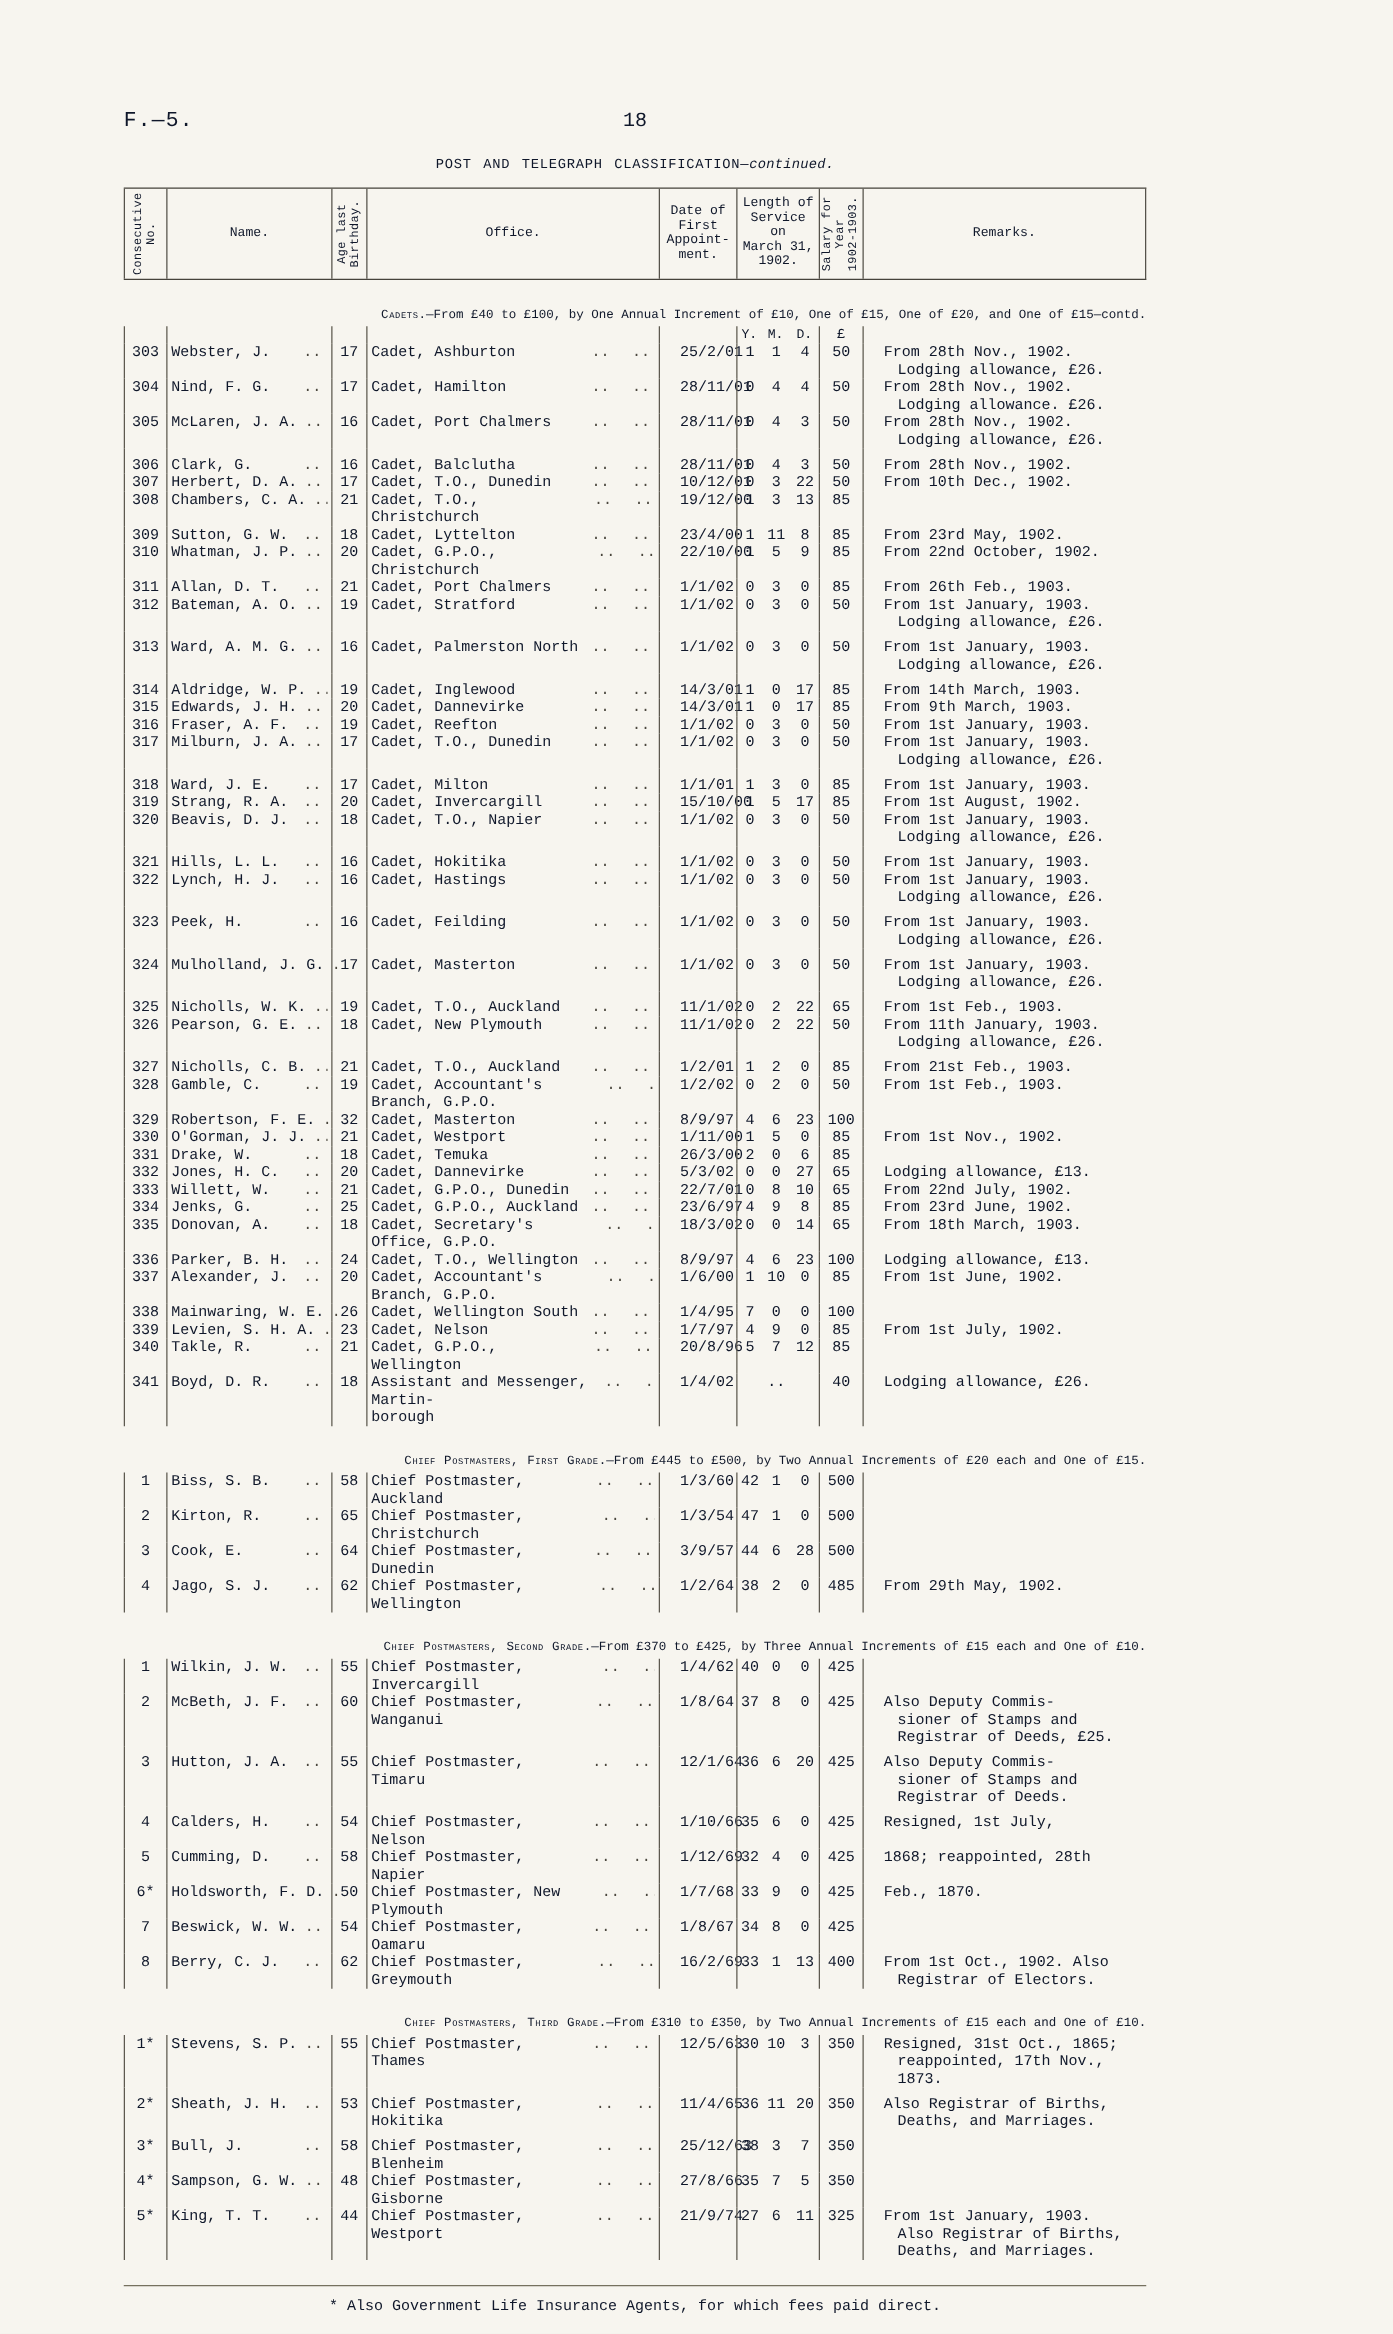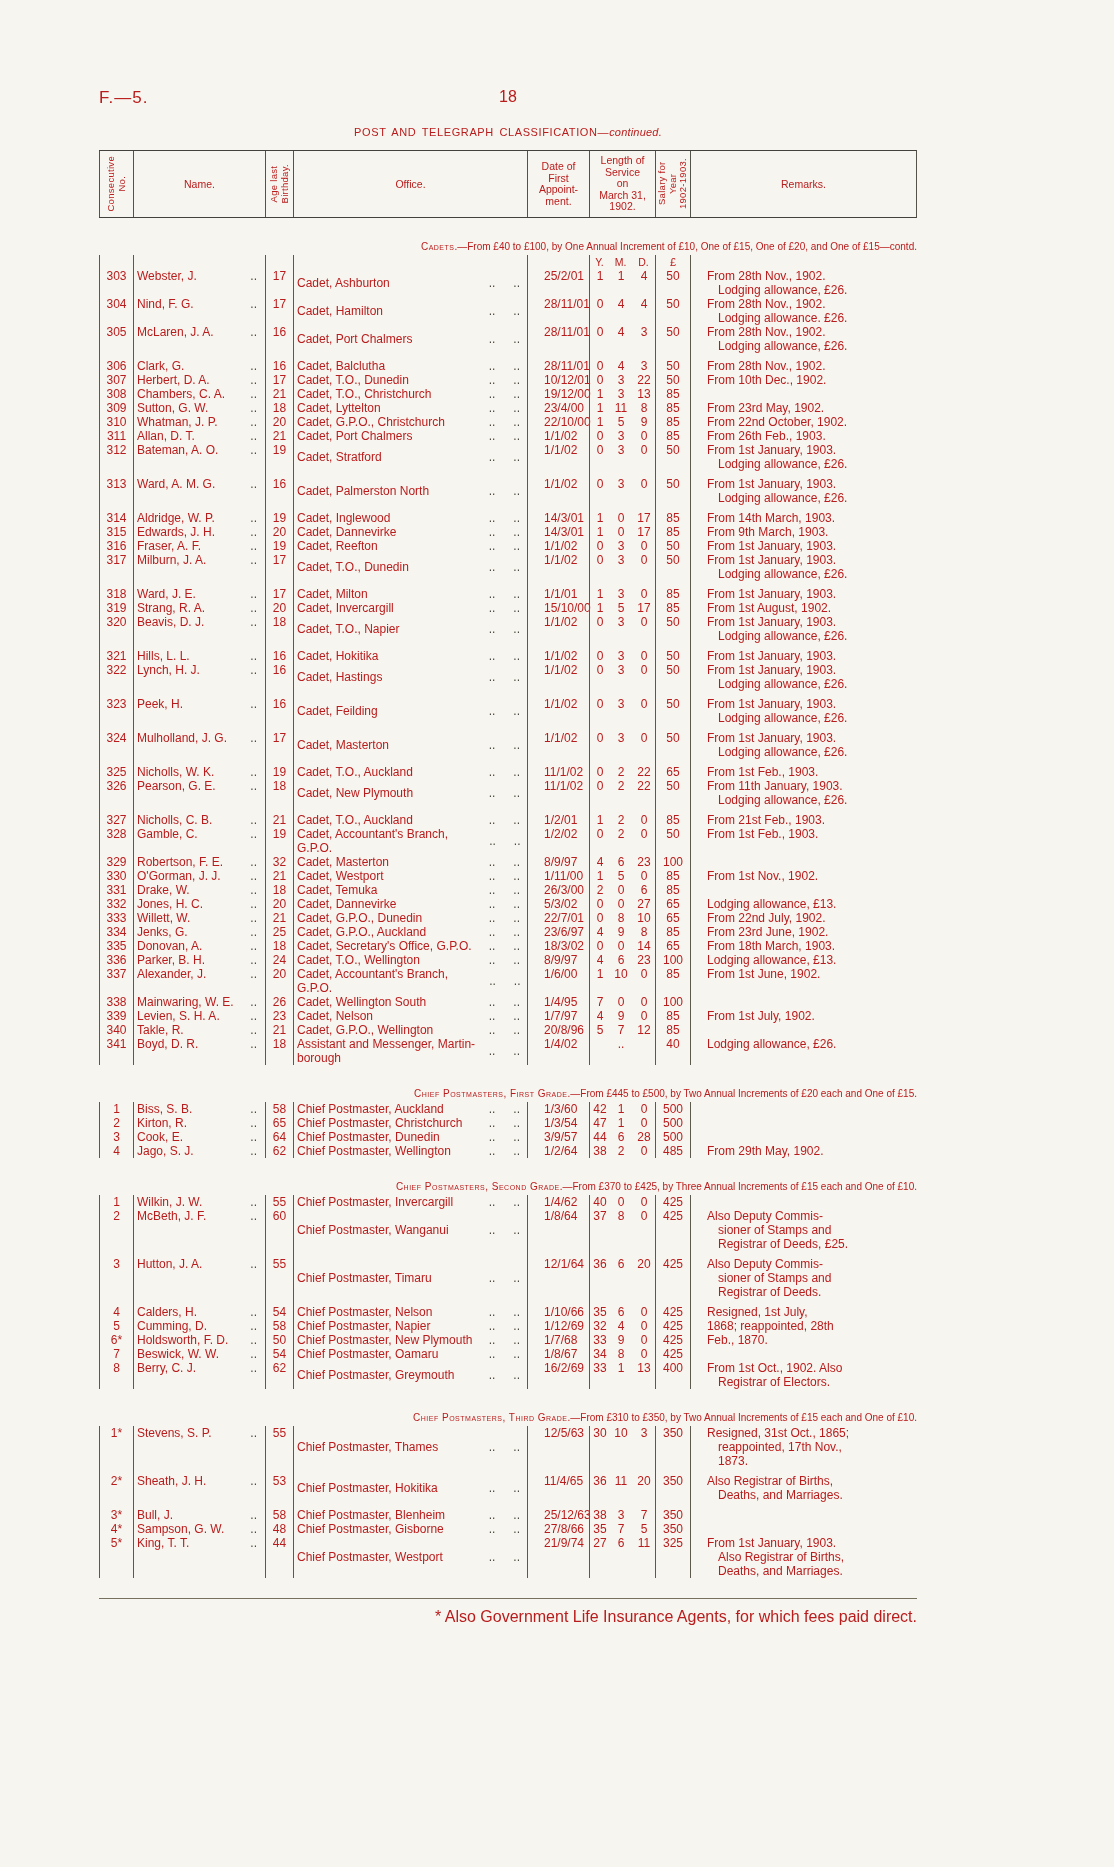--- a/index.html
+++ b/index.html
@@ -3,22 +3,22 @@
 <meta charset="utf-8">
 <style>
   * { box-sizing: border-box; }
   html, body { margin: 0; padding: 0; background: #f3f1ea; }
   .page {
     width: 1114px;
     height: 1867px;
     margin: 0 auto;
     background: #f7f5ef;
     position: relative;
-    font-family: Liberation Sans, sans-serif;
-    color: #b91c1c;
+    font-family: Liberation Mono, monospace;
+    color: #0f172a;
     overflow: hidden;
   }
   .content { position: absolute; left: 99px; top: 88px; width: 818px; }
 
   .page-head { position: relative; height: 28px; }
   .doc-ref { font-size: 17px; letter-spacing: 1px; }
   .page-num { position: absolute; left: 0; right: 0; text-align: center; font-size: 16px; }
 
   .doc-title { text-align: center; font-size: 11px; letter-spacing: 0.6px; margin-top: 10px; word-spacing: 2px; }
   .doc-title .ital { font-style: italic; letter-spacing: 0.2px; }
@@ -64,37 +64,37 @@
 
   .c-no { text-align: center; padding: 0 2px; }
   .c-age { text-align: center; }
   .c-date { padding-left: 16px; }
   .c-salary { text-align: center; }
 
   .c-name { display: flex; align-items: baseline; }
   .c-name .txt { white-space: nowrap; }
   .c-name::after { content: ".."; margin-left: auto; padding: 0 5px 0 6px; color: #4a463d; flex: 0 1 auto; overflow: hidden; min-width: 0; }
 
-  .c-office { display: flex; align-items: center; }
+  .c-office { display: flex; align-items: flex-start; }
   .c-office .txt { white-space: pre-line; }
   .c-office::after { content: "..\2003\2002.."; margin-left: auto; padding: 0 4px 0 6px; color: #4a463d; white-space: nowrap; flex: 0 1 auto; overflow: hidden; min-width: 0; }
 
   .c-service { display: grid; grid-template-columns: 20px 22px 24px; padding: 0; }
   .sv { text-align: center; }
 
   .c-remarks { padding-left: 16px; padding-right: 0; }
   .rline { white-space: nowrap; }
   .rline.cont { padding-left: 11px; }
 
   .units-row .cell { display: flex; align-items: flex-end; justify-content: center; font-size: 10.5px; }
   .units-row .c-service { display: grid; align-items: end; }
   .units-row .u-pound { font-size: 11px; }
 
   .end-rule { border-top: 1px solid #76715f; margin-top: 20px; }
-  .footnote { text-align: right; font-size: 16px; margin-top: 9px; }
+  .footnote { text-align: center; font-size: 12px; margin-top: 9px; }
 </style>
 </head>
 <body>
 
 <div class="page">
   <div class="content">
 
     <header class="page-head">
       <span class="doc-ref">F.—5.</span>
       <span class="page-num">18</span>

